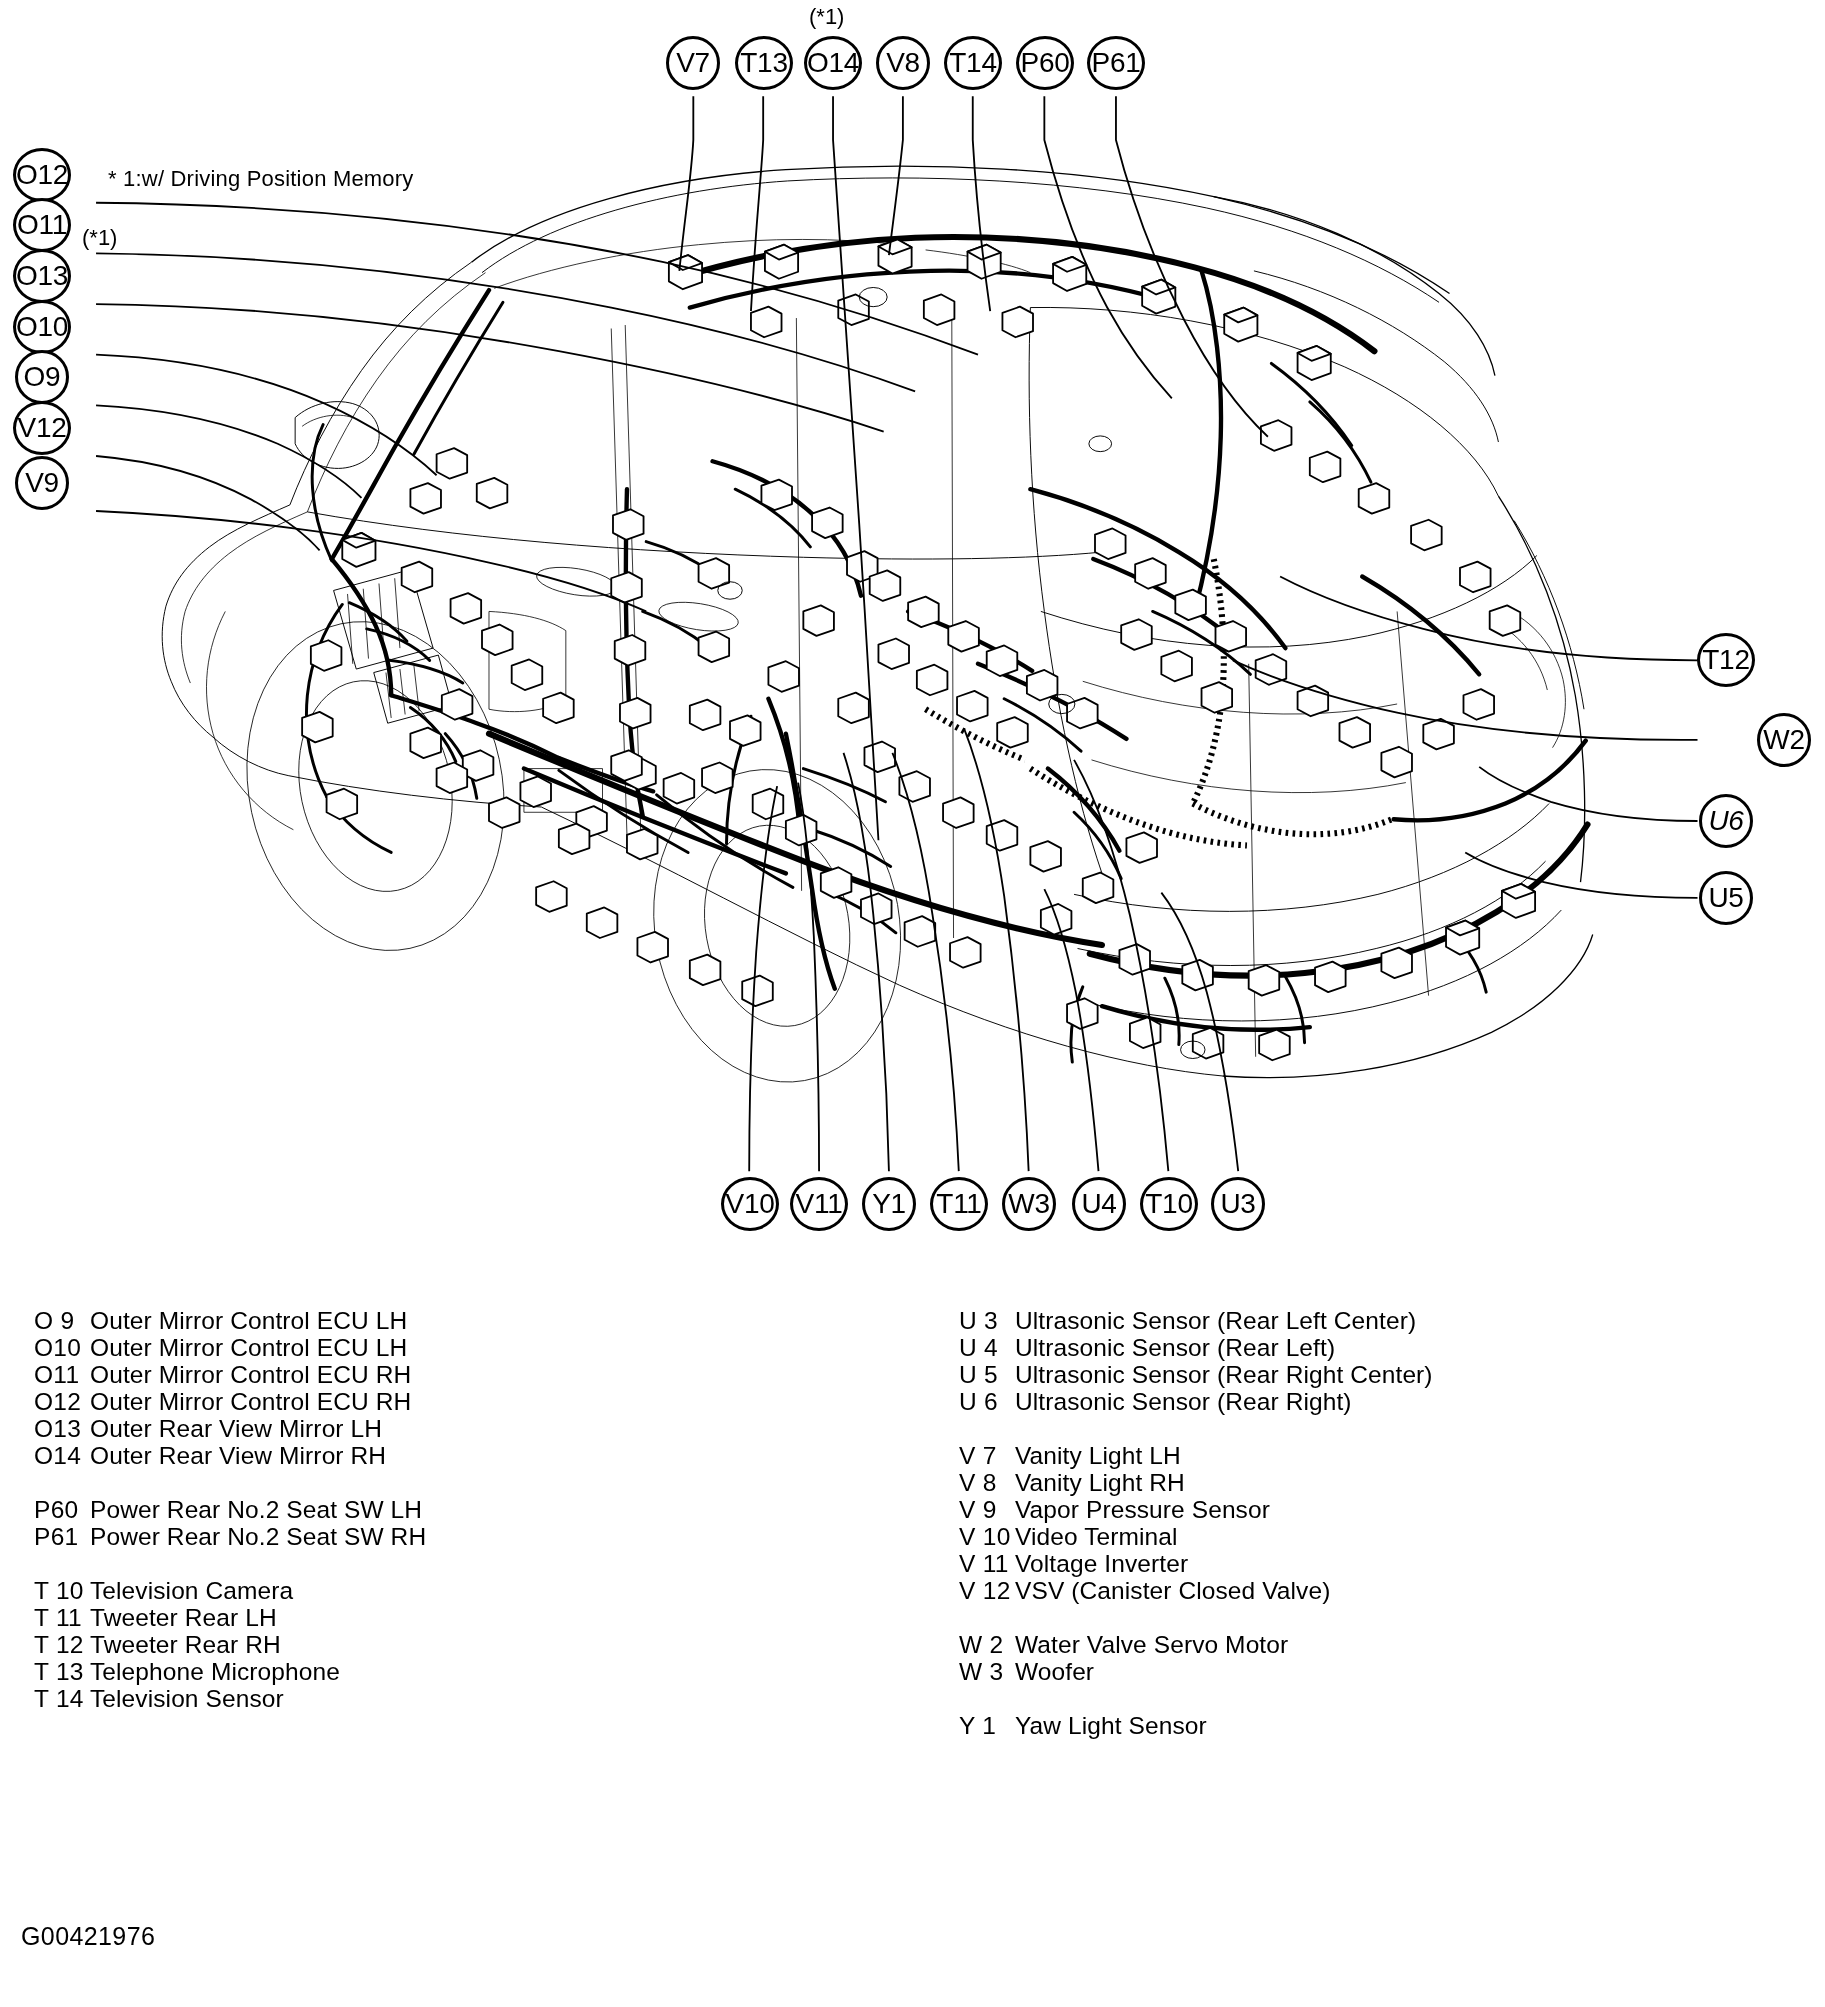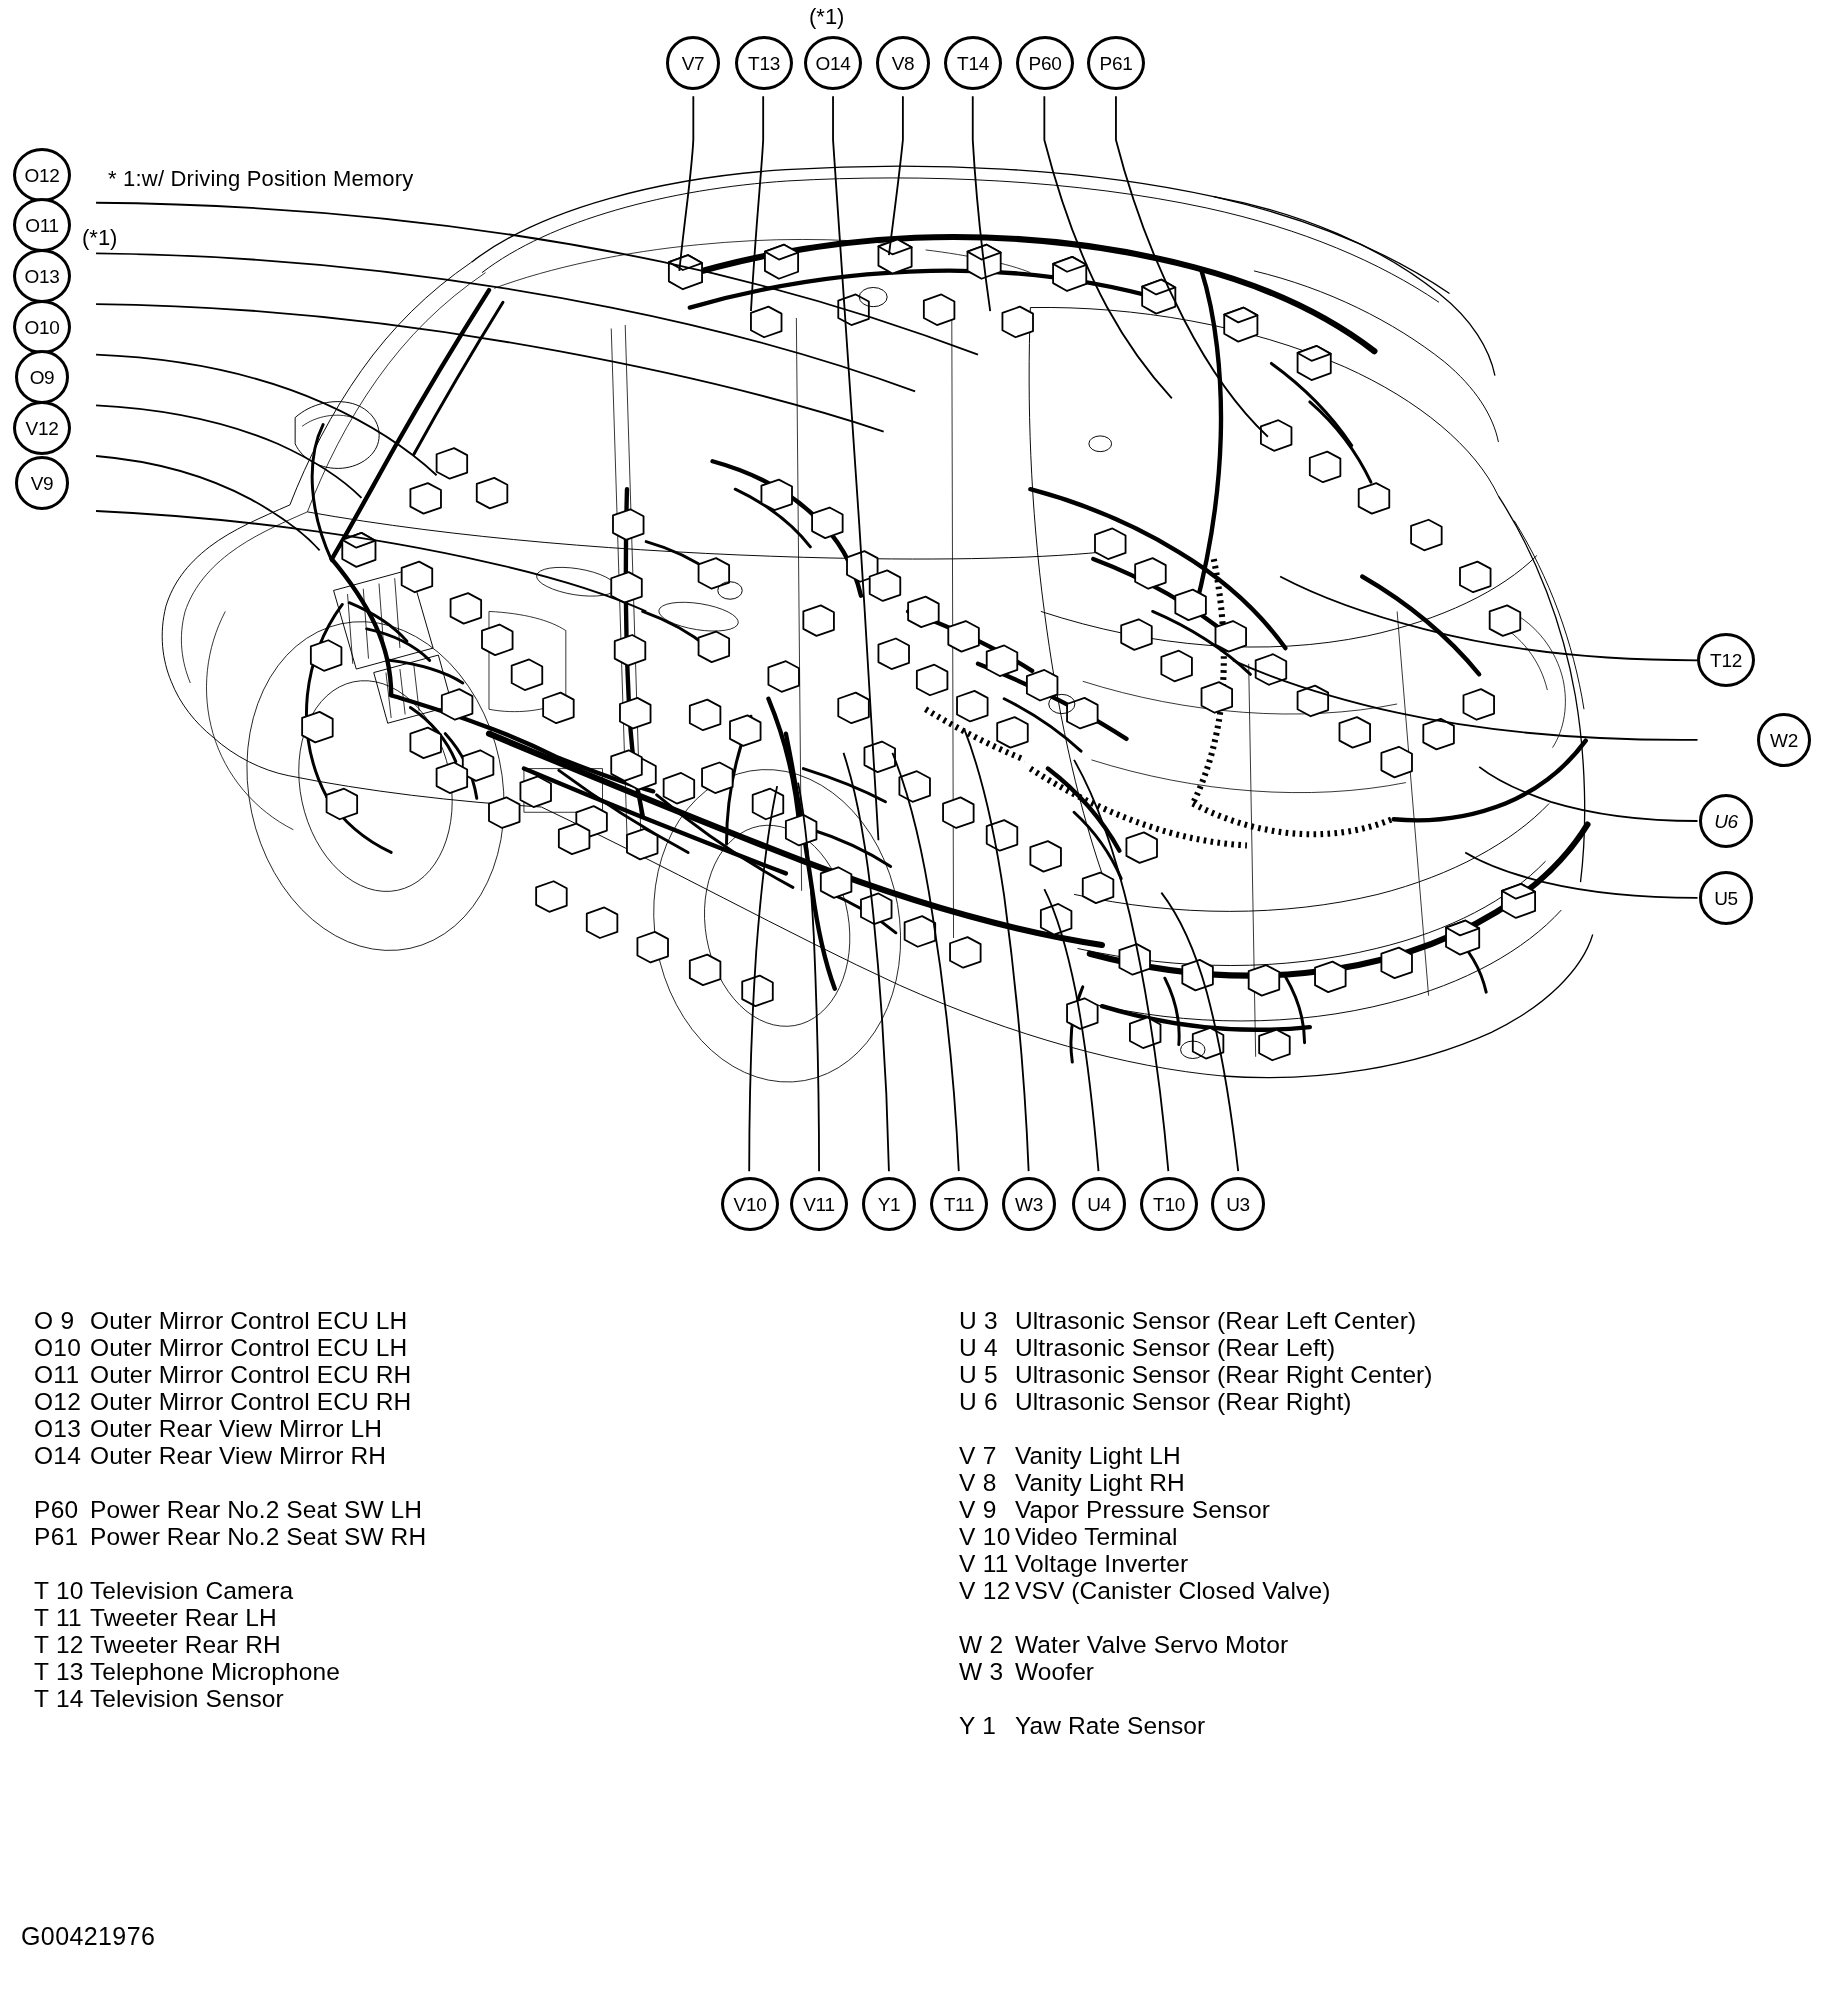--- a/index.html
+++ b/index.html
@@ -16,21 +16,21 @@
   .note{
     position:absolute;left:108px;top:166px;
     font-size:22px;letter-spacing:0.2px;white-space:nowrap;
   }
 
   
   .bub{
     position:absolute;width:54px;height:54px;border:3.9px solid #000;
     border-radius:50%;background:#fff;
     display:flex;align-items:center;justify-content:center;
-    font-size:19px;line-height:1;box-sizing:border-box;z-index:40;
+    font-size:28px;line-height:1;box-sizing:border-box;z-index:40;
     letter-spacing:-0.3px;
   }
   .bub.wide{width:58px;}
   .star{
     position:absolute;font-size:22px;z-index:41;white-space:nowrap;
   }
 
   
   .legend{position:absolute;top:1307px;left:0;width:1825px;}
   .col{position:absolute;top:0;}
@@ -532,21 +532,21 @@
           <span class="code">W 2</span>
           <span class="desc">Water Valve Servo Motor</span>
         </div>
         <div class="row">
           <span class="code">W 3</span>
           <span class="desc">Woofer</span>
         </div>
         <div style="height: 27px;"></div>
         <div class="row">
           <span class="code">Y 1</span>
-          <span class="desc">Yaw Rate Sensor</span>
+          <span class="desc">Yaw Light Sensor</span>
         </div>
       </div>
   </div>
 
   <div class="footer">G00421976</div>
 
 </div>
 
 
 </body></html>

